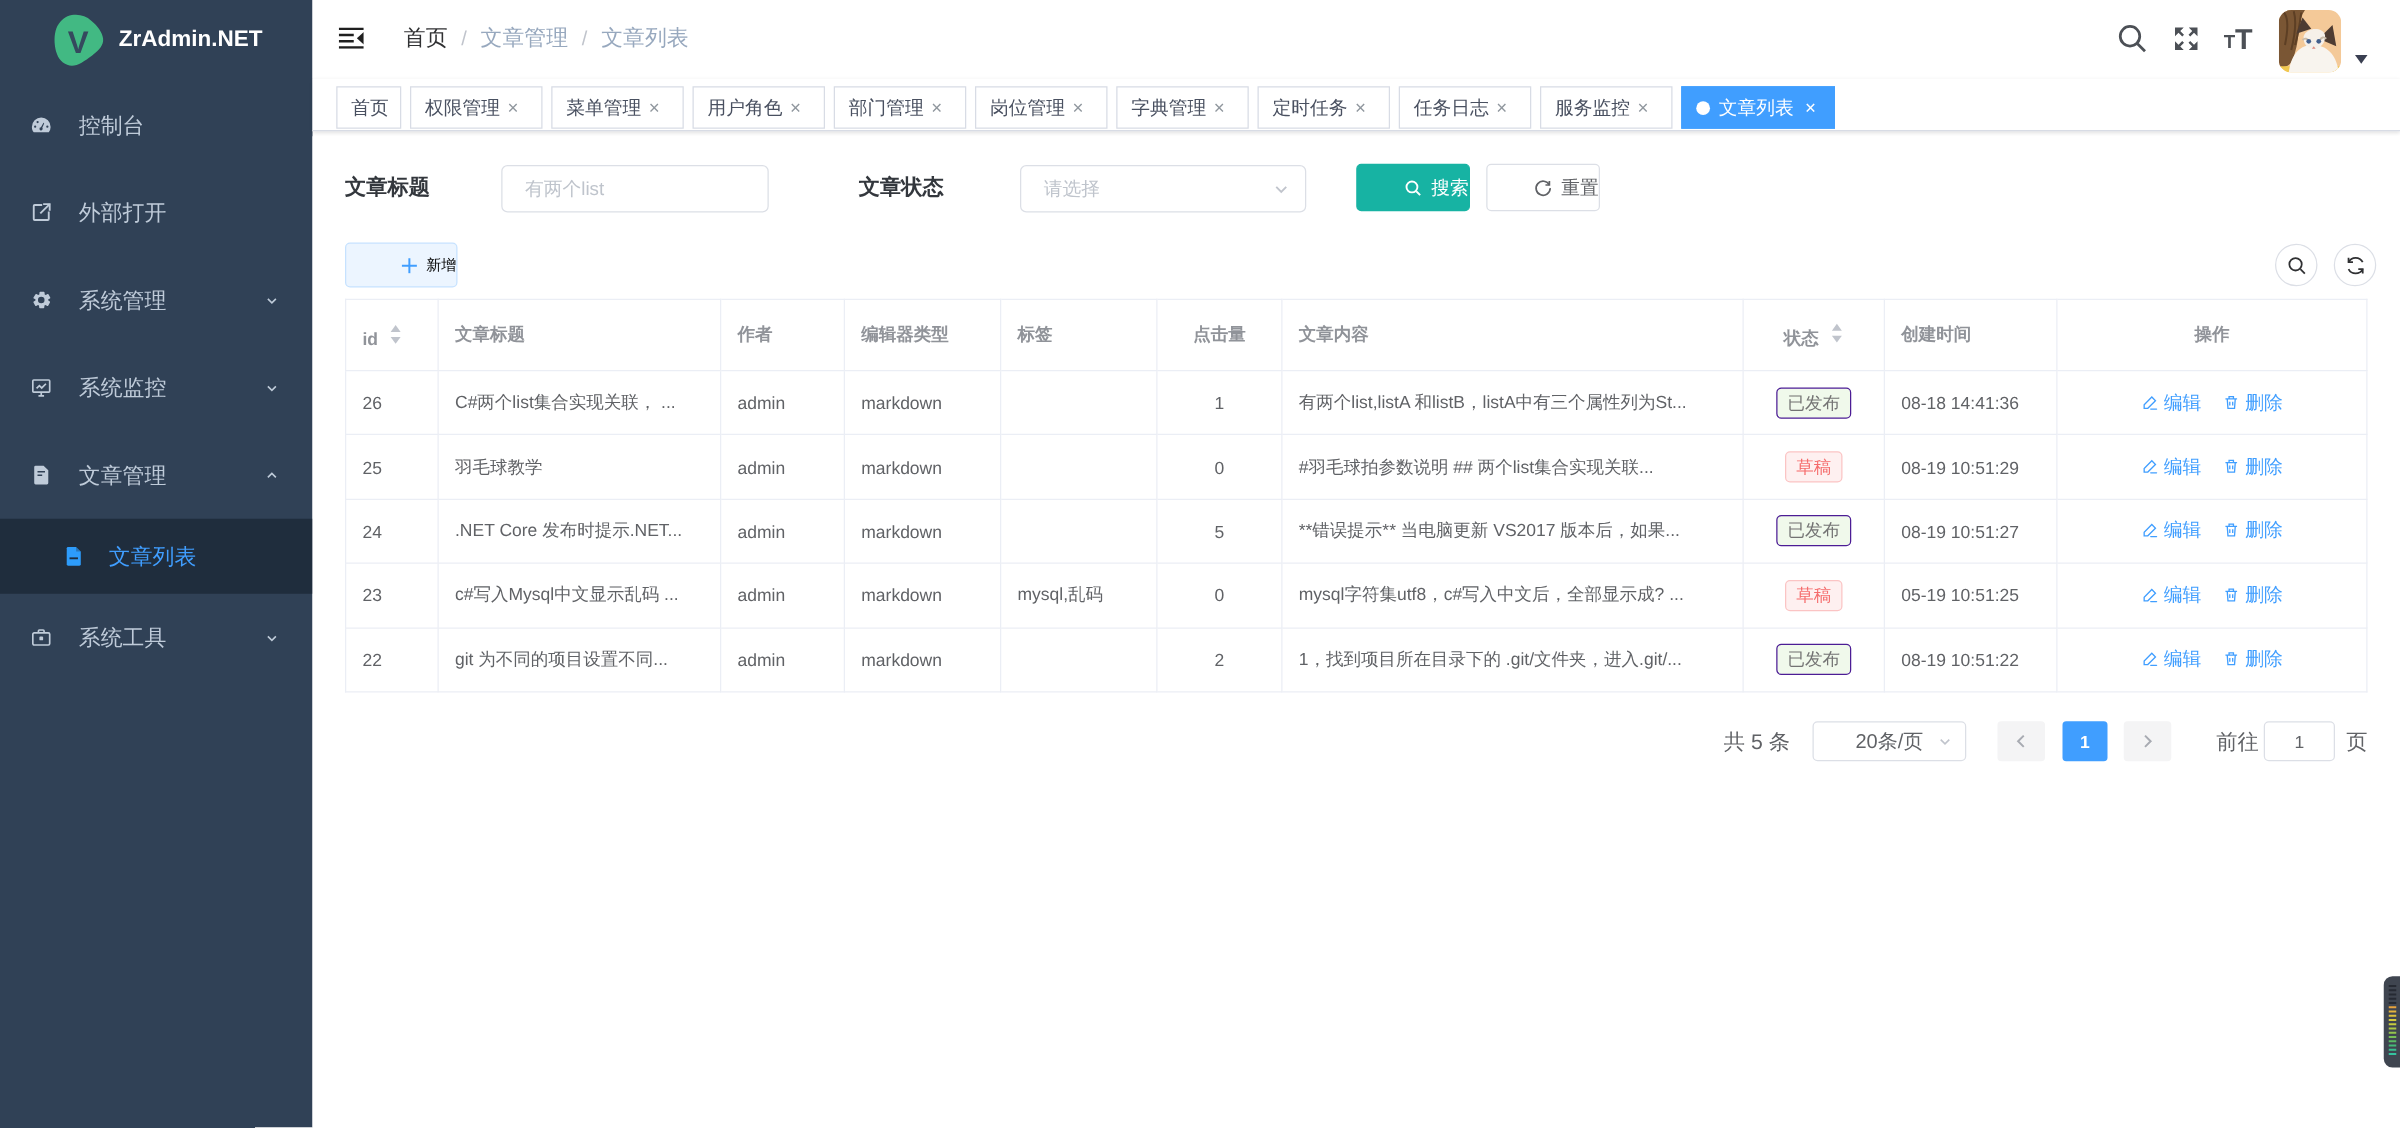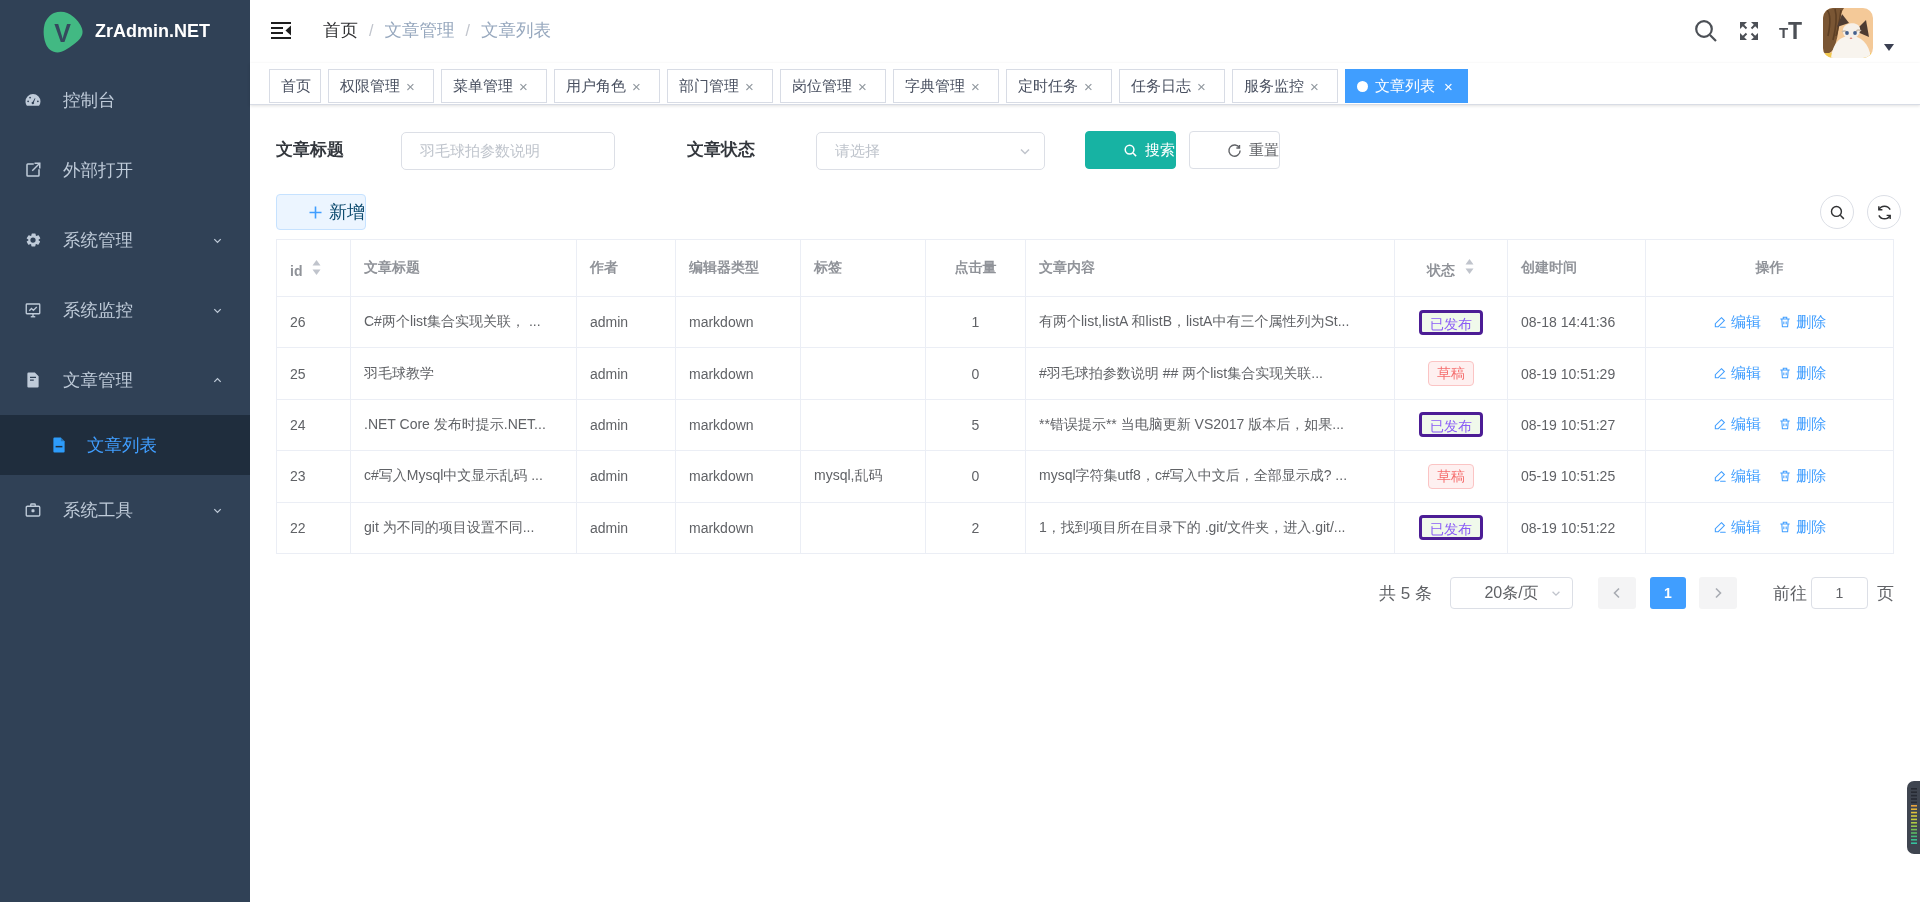--- a/index.html
+++ b/index.html
@@ -36,30 +36,30 @@
 .tab.act{background:#409eff;border-color:#409eff;color:#fff;width:123px}
 .tab.act .dot{width:11px;height:11px;border-radius:50%;background:#fff;margin-right:7px}
 .tab.act .x{color:#fff;margin-left:9px}
 
 .content{position:absolute;left:250px;top:109px;width:1670px;height:793px;background:#fff}
 .flabel{position:absolute;font-size:17px;font-weight:bold;color:#33373d}
 .finput{position:absolute;border:1px solid #dcdfe6;border-radius:5px;background:#fff;display:flex;align-items:center;color:#bfc4cc;font-size:15px}
 .btn{position:absolute;border-radius:4px;font-size:15px;display:flex;align-items:center;justify-content:flex-end}
 .btn-search{background:#17b3a3;border:1px solid #17b3a3;color:#fff}
 .btn-reset{background:#fff;border:1px solid #dcdfe6;color:#606266}
-.btn-add{background:#ecf5ff;border:1px solid #c6e2ff;color:#0c4a6e;font-size:18px}
+.btn-add{background:#ecf5ff;border:1px solid #c6e2ff;color:#000000;font-size:12px}
 .cbtn{position:absolute;width:34px;height:34px;border:1px solid #dcdfe6;border-radius:50%;background:#fff;display:flex;align-items:center;justify-content:center}
 
 table{position:absolute;left:26px;top:130px;border-collapse:collapse;table-layout:fixed;width:1617px;font-size:14px;color:#606266}
 th,td{border:1px solid #ebeef5;font-weight:normal;text-align:left;padding:0 0 0 13px;overflow:hidden;white-space:nowrap}
 th{height:57px;color:#909399;font-weight:bold}
 td{height:51.4px}
 .tc{text-align:center;padding:0}
 .badge{display:inline-block;font-size:14px;height:25px;line-height:23px;padding:0 8px;border-radius:4px}
-.bg-g{color:#8b5cf6;background:#f0f9eb;border:3px solid #4c1d95}
+.bg-g{color:#737373;background:#f0f9eb;border:1px solid #4c1d95}
 .bg-r{color:#f56c6c;background:#fef0f0;border:1px solid #fbc4c4}
 .op{color:#409eff;white-space:nowrap;font-size:15px}
 .op .gap{display:inline-block;width:17px}
 .sort{display:inline-block;vertical-align:-1px;margin-left:9px}
 
 .pag{position:absolute;font-size:17px;color:#606266}
 .pbox{position:absolute;border-radius:3px;display:flex;align-items:center;justify-content:center}
 
 .sw{position:absolute;right:0;top:781px;width:13px;height:73px;background:#3f4550;border-radius:7px 0 0 7px}
 </style>
@@ -190,21 +190,21 @@
     <div class="tab">字典管理<span class="x">×</span></div>
     <div class="tab">定时任务<span class="x">×</span></div>
     <div class="tab">任务日志<span class="x">×</span></div>
     <div class="tab">服务监控<span class="x">×</span></div>
     <div class="tab act"><span class="dot"></span>文章列表<span class="x">×</span></div>
   </div>
 </div>
 
 <div class="content">
   <div class="flabel" style="left:26px;top:29px">文章标题</div>
-  <div class="finput" style="left:151px;top:23px;width:214px;height:38px;padding-left:18px">羽毛球拍参数说明</div>
+  <div class="finput" style="left:151px;top:23px;width:214px;height:38px;padding-left:18px">有两个list</div>
   <div class="flabel" style="left:437px;top:29px">文章状态</div>
   <div class="finput" style="left:566px;top:23px;width:229px;height:38px;padding-left:18px">请选择
     <svg style="position:absolute;right:12px" width="14" height="14" viewBox="0 0 14 14" fill="none" stroke="#c0c4cc" stroke-width="1.5">
         <path d="M3 5.5 7 9.5 11 5.5"></path>
       </svg>
   </div>
   <div class="btn btn-search" style="left:835px;top:22px;width:91px;height:38px">
     <svg width="15" height="15" viewBox="0 0 24 24" fill="none" stroke="#fff" stroke-width="2.4" style="margin-right:7px">
         <circle cx="10.5" cy="10.5" r="7"></circle>
         <path d="M16 16 21 21"></path>

